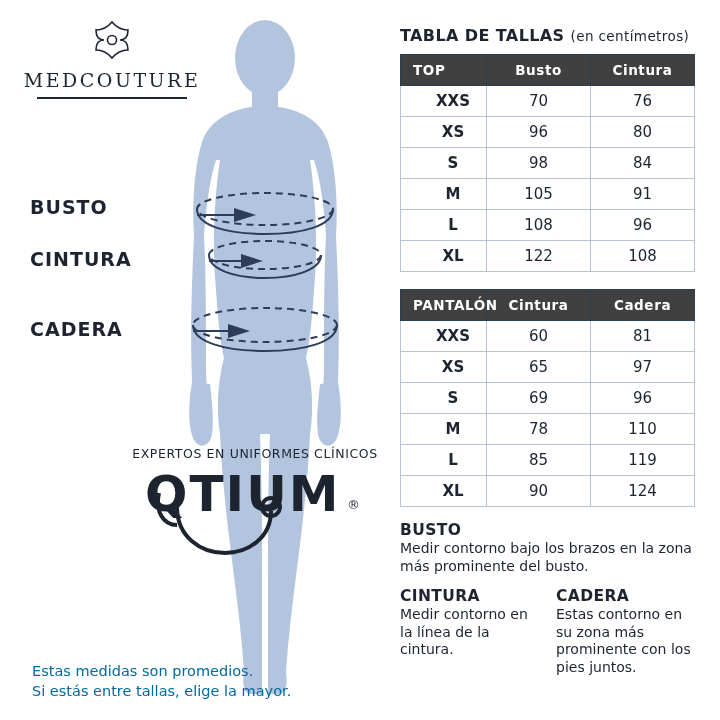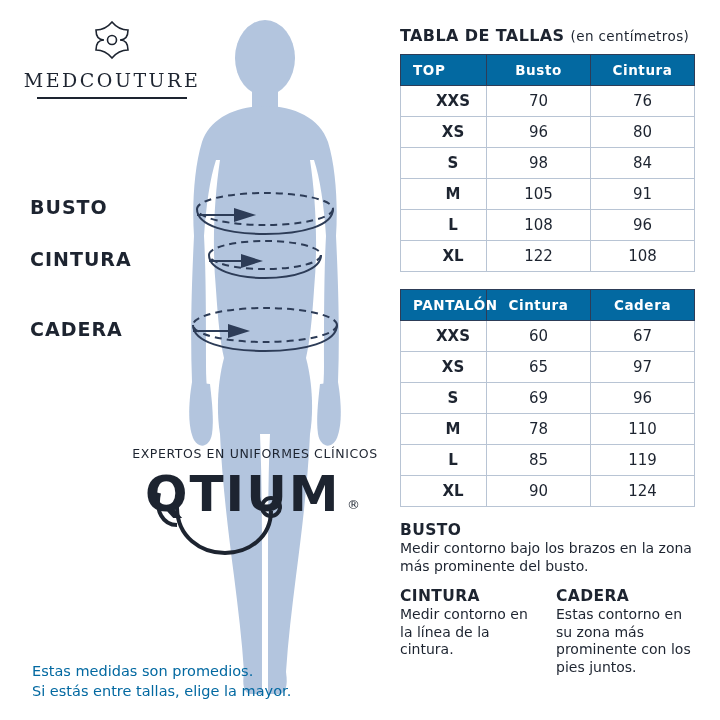--- a/index.html
+++ b/index.html
@@ -72,21 +72,21 @@
     table-layout:fixed;
   }
   table.size th, table.size td {
     border:1px solid #b8c4d4;
     text-align:center;
     height:31px;
     font-size:15px;
     color:#1d2430;
   }
   table.size thead th {
-    background:#0369a1; color:#ffffff; font-weight:bold; font-size:13.5px;
+    background:#404040; color:#ffffff; font-weight:bold; font-size:13.5px;
     letter-spacing:0.6px; border:1px solid #2d3c57;
   }
   table.size thead th.cat { text-align:left; padding-left:12px; }
   table.size tbody td.size-col { font-weight:bold; font-size:15px;padding-left:20px; }
   table.size col.c1 { width:86px; }
   table.size col.c2 { width:104px; }
   table.size col.c3 { width:104px; }
 
   .gap { height:8px; }
 
@@ -271,21 +271,21 @@
       <tr>
         <th class="cat">PANTALÓN</th>
         <th>Cintura</th>
         <th>Cadera</th>
       </tr>
     </thead>
     <tbody>
       <tr>
         <td class="size-col">XXS</td>
         <td>60</td>
-        <td>67</td>
+        <td>81</td>
       </tr>
       <tr>
         <td class="size-col">XS</td>
         <td>65</td>
         <td>97</td>
       </tr>
       <tr>
         <td class="size-col">S</td>
         <td>69</td>
         <td>96</td>

